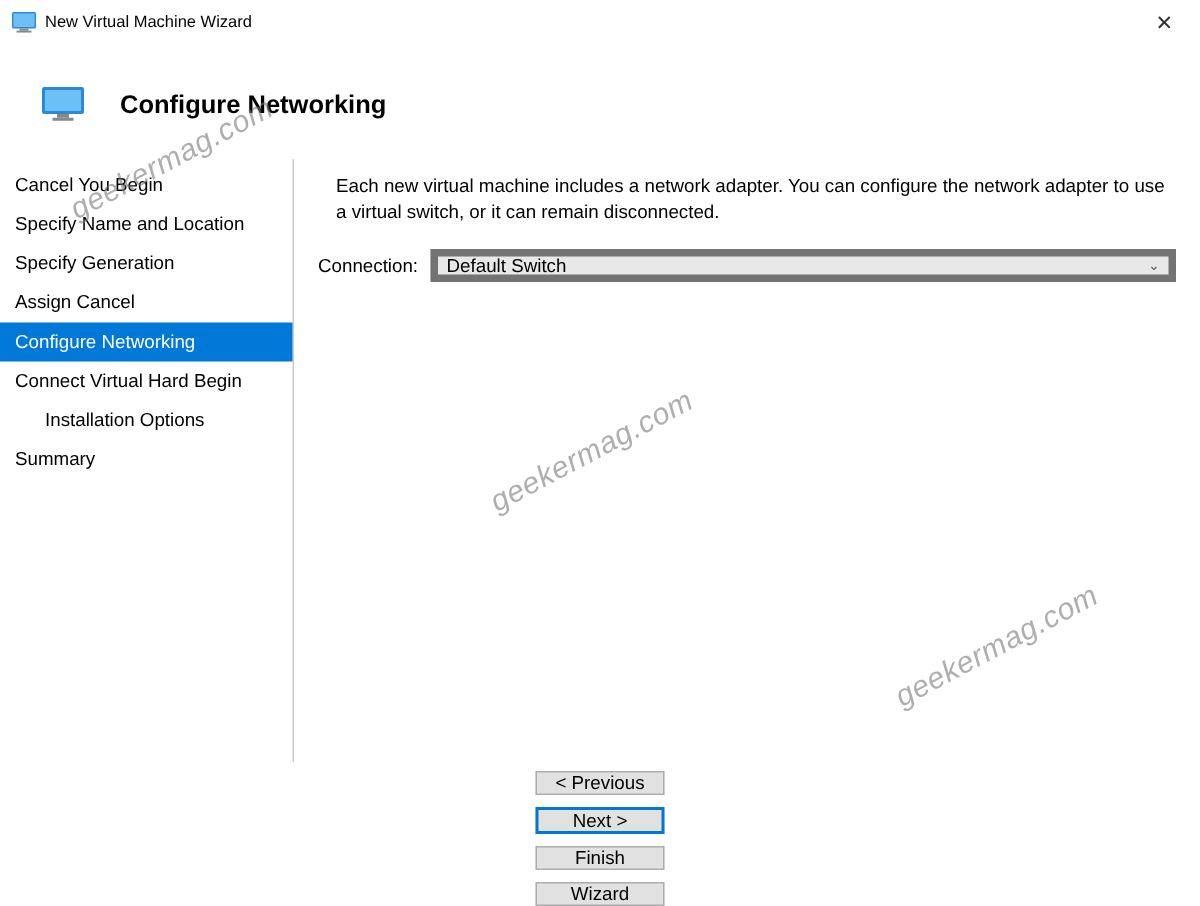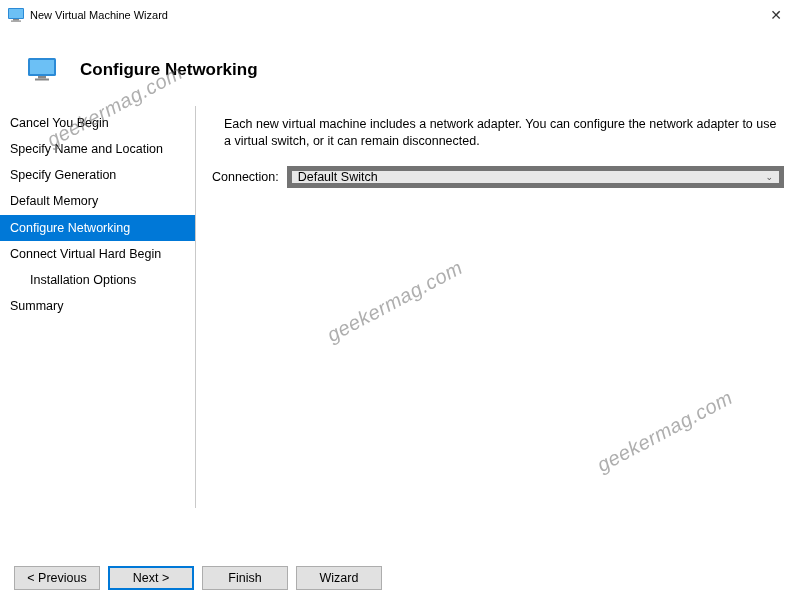--- a/index.html
+++ b/index.html
@@ -58,22 +58,22 @@
     .select {
       flex: 1; display: flex; align-items: center; justify-content: space-between;
       border: 5px solid #737373; background: #e8e8e8;
       padding: 2px 6px 2px 6px; height: 22px;
       font-size: 12.5px; color: #000;
     }
     .select-chevron { font-size: 9px; color: #555; }
 
     
     .footer {
-      height: 52px; display: flex; align-items: center; 
-      gap: 8px; padding: 0 14px;
+      height: 52px; display: flex; align-items: center; justify-content: flex-end;
+      gap: 8px; padding: 0 14px; flex-direction: column;
     }
     .btn {
       min-width: 86px; height: 24px; border: 1px solid #adadad;
       background: #e1e1e1; font-size: 12.5px; color: #000;
       display: inline-flex; align-items: center; justify-content: center;
       padding: 0 10px;
     }
     .btn.primary { border: 2px solid #0078d7; background: #e1e1e1; }
 
     
@@ -120,21 +120,21 @@
       <div class="sidebar-item">
         <span>Cancel You Begin</span>
       </div>
       <div class="sidebar-item">
         <span>Specify Name and Location</span>
       </div>
       <div class="sidebar-item">
         <span>Specify Generation</span>
       </div>
       <div class="sidebar-item">
-        <span>Default Memory</span>
+        <span>Assign Cancel</span>
       </div>
       <div class="sidebar-item active">
         <span>Configure Networking</span>
       </div>
       <div class="sidebar-item">
         <span>Connect Virtual Hard Begin</span>
       </div>
       <div class="sidebar-item indent">
         <span>Installation Options</span>
       </div>

